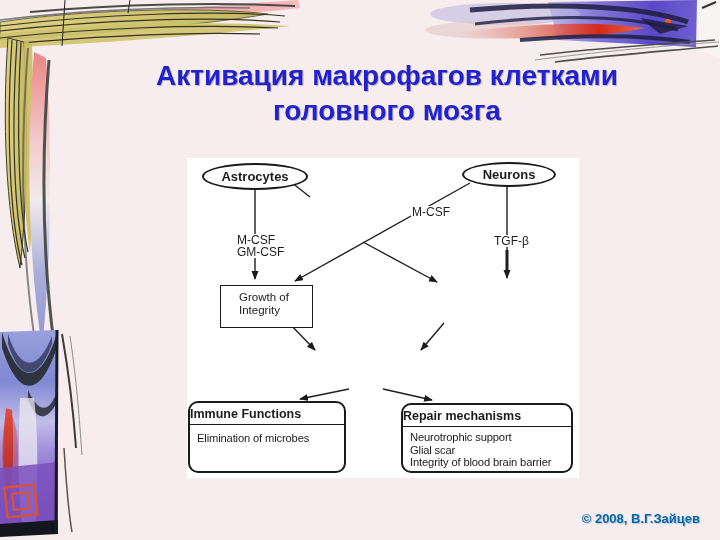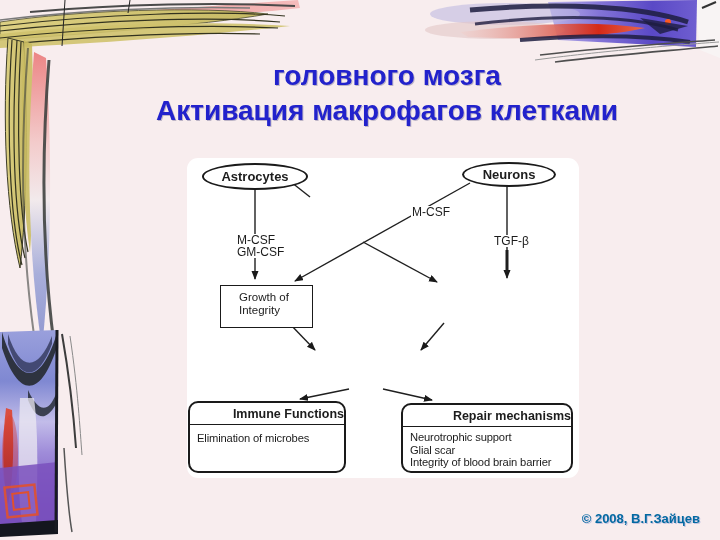--- a/index.html
+++ b/index.html
@@ -13,21 +13,21 @@
          color:#2222cc;font-weight:bold;font-size:28px;line-height:35px;
          text-shadow:1px 1px 0 rgba(10,10,80,0.25);}
   .title div{white-space:nowrap;}
 
   
   .copyright{position:absolute;left:480px;top:511px;width:220px;text-align:right;z-index:3;
              font-size:13px;font-weight:bold;color:#0369a1;text-shadow:1px 1px 0 #c4c4e0;}
 
   
   .panel{position:absolute;left:187px;top:158px;width:392px;height:320px;background:#ffffff;
-         z-index:2;color:#1c1c1c;filter:blur(0.3px);border-radius:11px;}
+         z-index:2;color:#1c1c1c;filter:blur(0.3px);}
   .connectors{position:absolute;left:0;top:0;}
 
   .ellipse{position:absolute;border:2px solid #1a1a1a;border-radius:50%;background:#fff;
            display:flex;align-items:center;justify-content:center;text-align:center;
            font-weight:bold;font-size:13px;}
   .el-astro{left:15px;top:5px;width:102px;height:23px;}
   .el-neuro{left:275px;top:4px;width:90px;height:21px;}
   .el-macro{left:117px;top:192px;width:124px;height:42px;font-size:13.5px;line-height:16px;}
 
   .rectbox{position:absolute;border:1.5px solid #1a1a1a;background:#fff;
@@ -38,21 +38,21 @@
   .lbl{position:absolute;background:#fff;font-size:12px;line-height:12px;padding:0 1px;
        white-space:nowrap;}
   .lb-mcsf-l{left:49px;top:76px;}
   .lb-leuko{left:110px;top:37px;}
   .lb-mcsf-r{left:224px;top:48px;}
   .lb-tgf{left:306px;top:77px;}
 
   .outcome{position:absolute;border:2px solid #1a1a1a;border-radius:10px;background:#fff;}
   .oc-immune{left:1px;top:243px;width:154px;height:68px;}
   .oc-repair{left:214px;top:245px;width:168px;height:66px;}
-  .outcome .hd{font-weight:bold;font-size:12.5px;text-align:right;padding-top:4px;}
+  .outcome .hd{font-weight:bold;font-size:12.5px;text-align:left;padding-top:4px;}
   .outcome .divider{border-top:1.5px solid #1a1a1a;margin-top:3px;}
   .outcome .items{font-size:11.2px;line-height:12.5px;padding:4px 2px 0 7px;
                   letter-spacing:-0.15px;white-space:nowrap;}
   .oc-immune .items{padding-top:7px;}
 </style>
 </head>
 <body>
 
 <div class="canvas">
 
@@ -157,22 +157,22 @@
       <rect x="13" y="493" width="16" height="16" fill="none" stroke="#e0512f" stroke-width="2" transform="rotate(-6 21 501)"></rect>
       <path d="M0,524 L58,520 L58,534 L0,537 Z" fill="#14161e"></path>
       <path d="M57,330 L56,532" stroke="#191b22" stroke-width="3"></path>
       <path d="M62,334 C70,380 74,420 76,448" fill="none" stroke="#3c3c3c" stroke-width="2"></path>
       <path d="M64,448 C66,480 68,510 72,532" fill="none" stroke="#555" stroke-width="1.5"></path>
       <path d="M70,336 C78,390 80,430 82,455" fill="none" stroke="#8a8a8a" stroke-width="1"></path>
     </g>
   </svg>
 
   <div class="title">
+    <div>Активация макрофагов клетками</div>
     <div>головного мозга</div>
-    <div>Активация макрофагов клетками</div>
   </div>
 
   <div class="panel">
 
     <svg class="connectors" width="392" height="320" viewBox="0 0 392 320">
       <defs>
         <marker id="arr" markerUnits="userSpaceOnUse" markerWidth="10" markerHeight="10" refX="8" refY="3.5" orient="auto">
           <path d="M0,0 L9,3.5 L0,7 Z" fill="#1a1a1a"></path>
         </marker>
       </defs>

